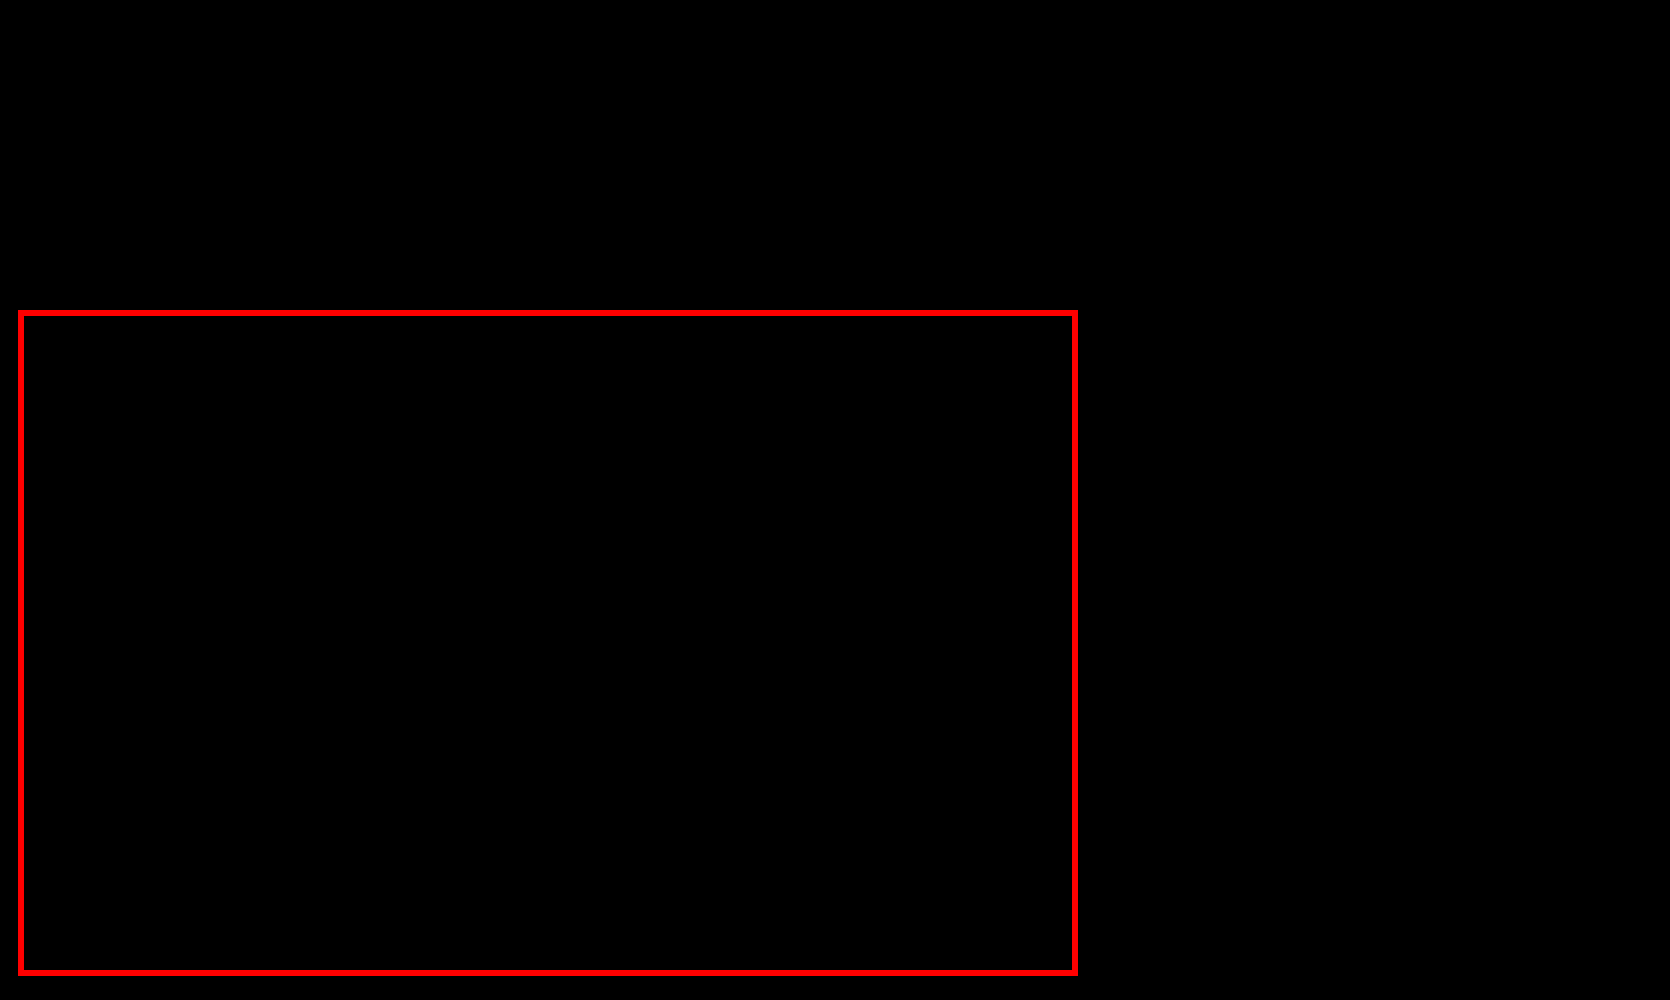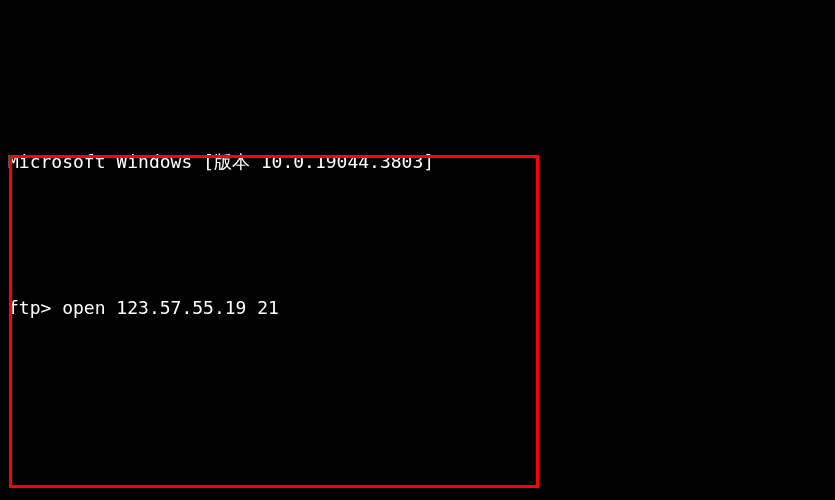--- a/index.html
+++ b/index.html
@@ -35,23 +35,21 @@
       width: 530px;
       height: 333px;
     }
   </style>
 </head>
 <body>
 
 
 
 <div class="terminal">
-  <span class="line">Microsoft Windows [版本 10.0.19044.3803]</span>
   <span class="line"> </span>
-  <span class="line">ftp&gt; open 123.57.55.19 21</span>
   
   
   
   
   
   
   
   
   <div class="highlight-box"></div>
 </div>

